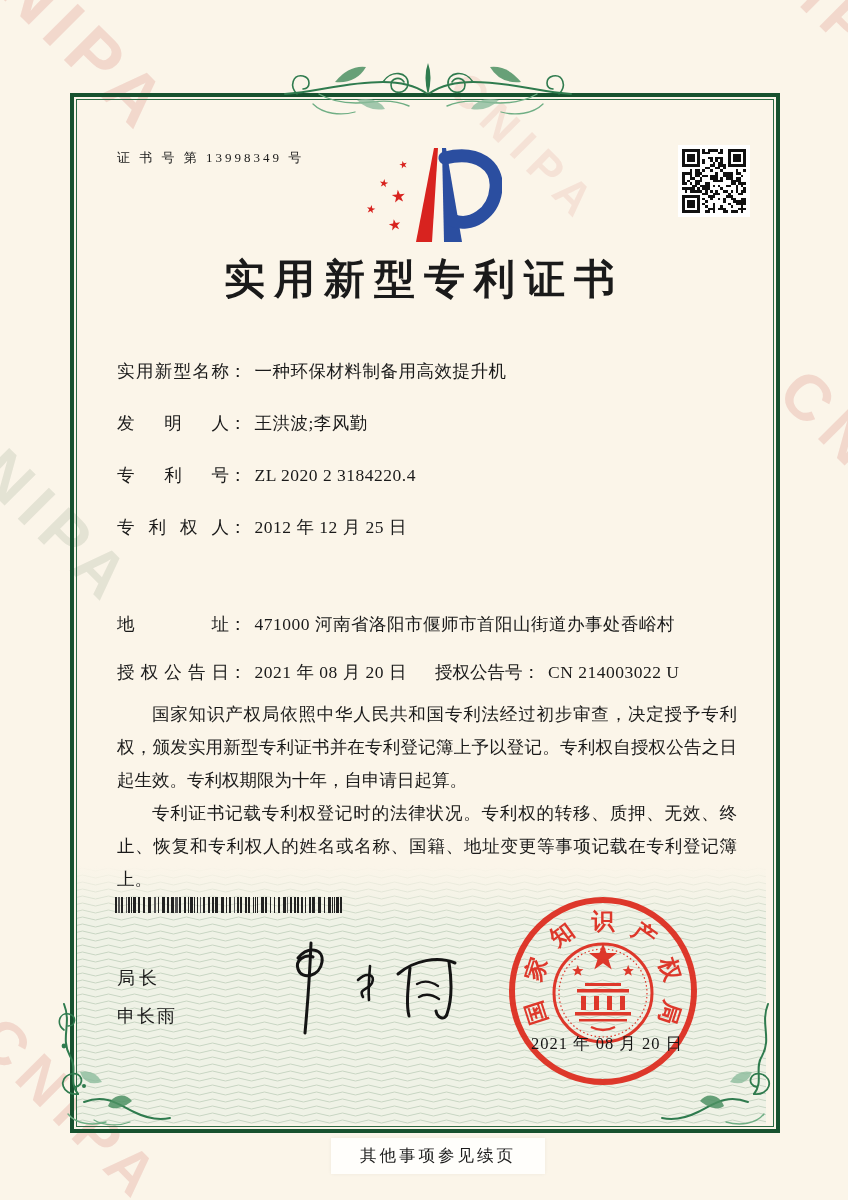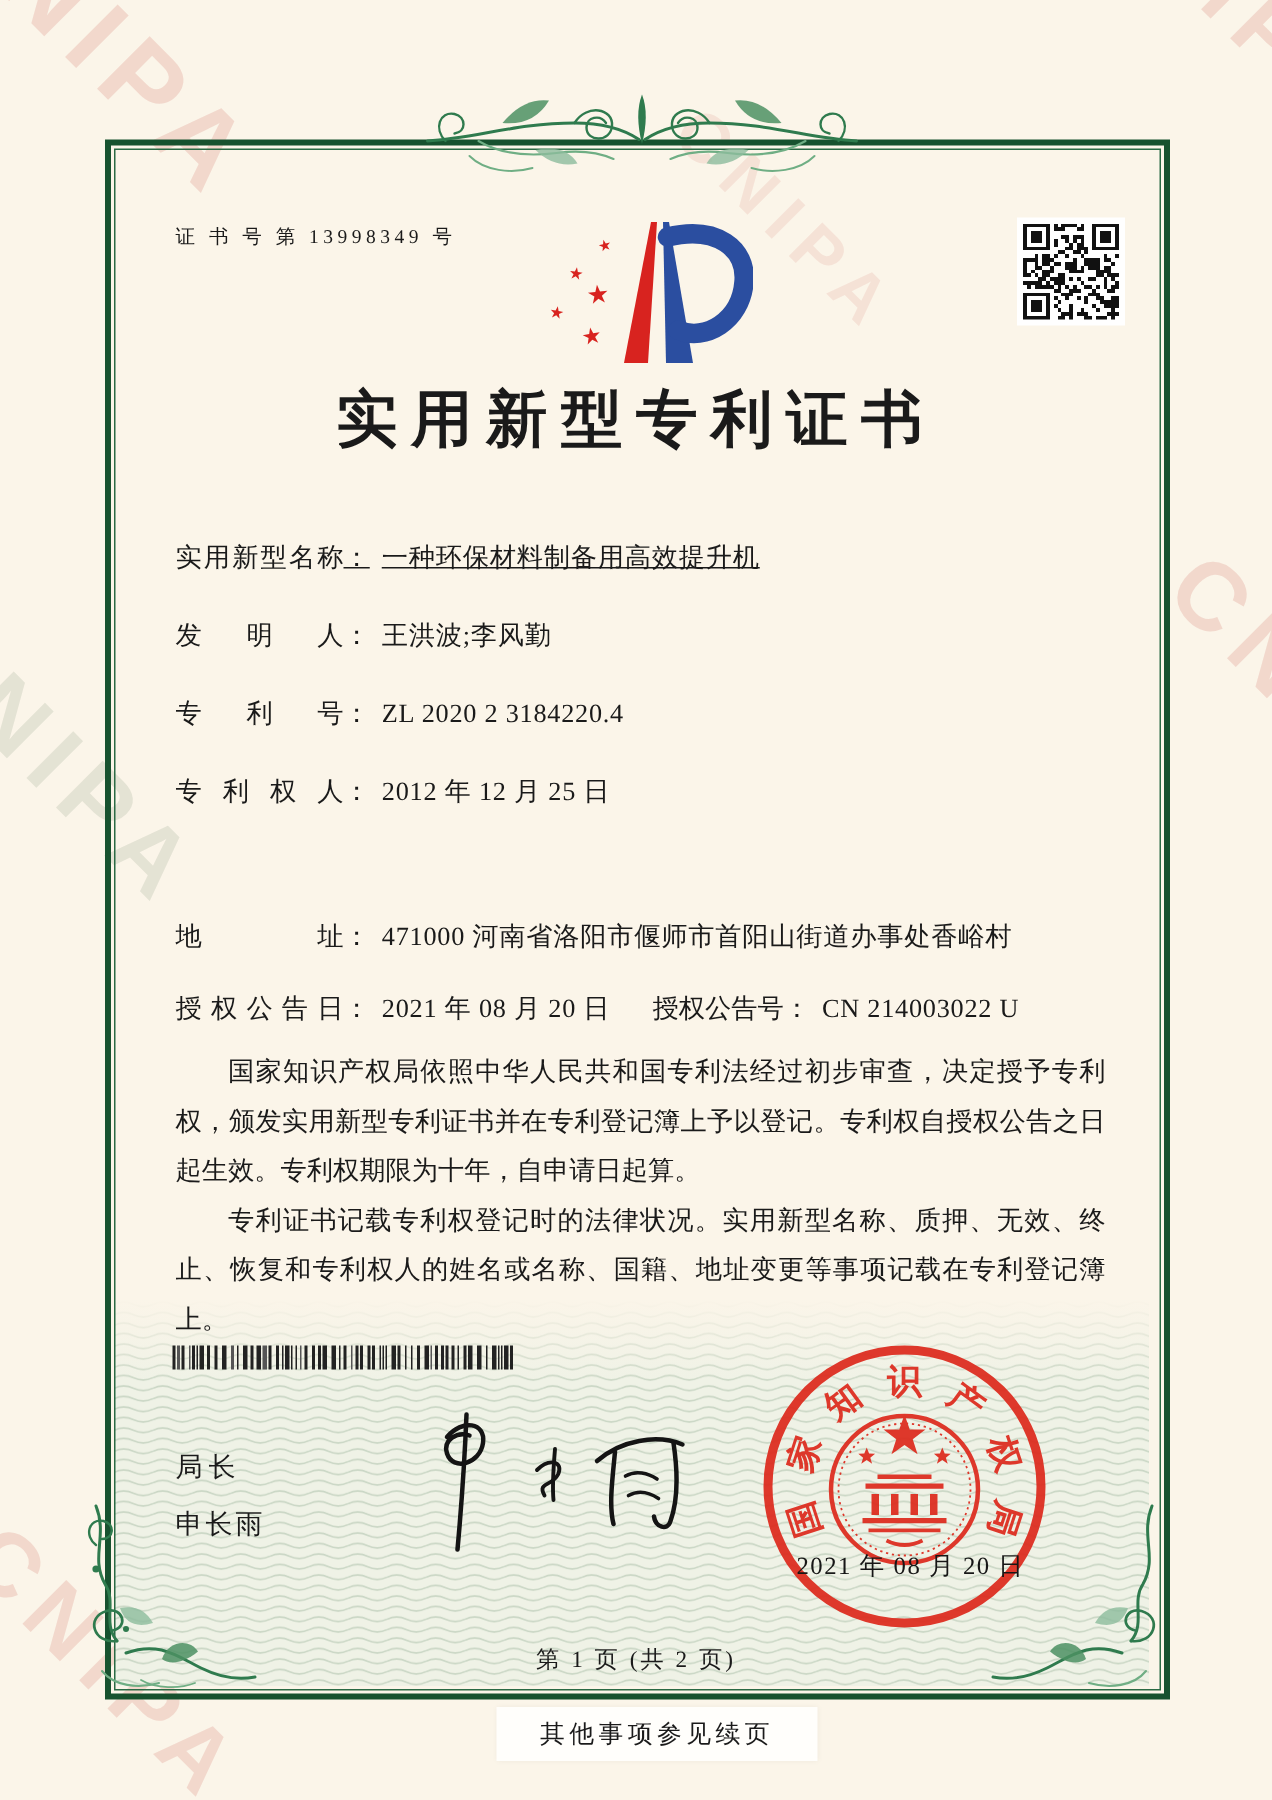--- a/index.html
+++ b/index.html
@@ -355,21 +355,21 @@
         <rect x="21" y="24" width="1" height="1" fill="#111"></rect>
         <rect x="23" y="24" width="1" height="1" fill="#111"></rect>
         <path d="M0,0h7v7h-7z M1,1h5v5h-5z M2,2h3v3h-3z" fill="#111" fill-rule="evenodd"></path>
         <path d="M18,0h7v7h-7z M19,1h5v5h-5z M20,2h3v3h-3z" fill="#111" fill-rule="evenodd"></path>
         <path d="M0,18h7v7h-7z M1,19h5v5h-5z M2,20h3v3h-3z" fill="#111" fill-rule="evenodd"></path>
       </svg>
   </div>
 
   <div id="title">实用新型专利证书</div>
 
-  <div class="frow" style="top:359px;text-decoration:underline;">
+  <div class="frow" style="top:359px;">
     <span class="flabel">实用新型名称</span><span class="fcolon">：</span><span class="fvalue">一种环保材料制备用高效提升机</span>
   </div>
   <div class="frow" style="top:411px;">
     <span class="flabel">发明人</span><span class="fcolon">：</span><span class="fvalue">王洪波;李风勤</span>
   </div>
   <div class="frow" style="top:463px;">
     <span class="flabel">专利号</span><span class="fcolon">：</span><span class="fvalue">ZL 2020 2 3184220.4</span>
   </div>
   <div class="frow" style="top:515px;">
     <span class="flabel">专利权人</span><span class="fcolon">：</span><span class="fvalue">2012 年 12 月 25 日</span>
@@ -379,21 +379,21 @@
   </div>
   <div class="frow" style="top:660px;">
     <span class="flabel">授权公告日</span><span class="fcolon">：</span><span class="fvalue">2021 年 08 月 20 日</span>
     <span class="fright">
       <span>授权公告号</span><span class="fcolon">：</span><span class="fvalue">CN 214003022 U</span>
     </span>
   </div>
 
   <div id="body-text">
     <p>国家知识产权局依照中华人民共和国专利法经过初步审查，决定授予专利权，颁发实用新型专利证书并在专利登记簿上予以登记。专利权自授权公告之日起生效。专利权期限为十年，自申请日起算。</p>
-    <p>专利证书记载专利权登记时的法律状况。实用新型名称、质押、无效、终止、恢复和专利权人的姓名或名称、国籍、地址变更等事项记载在专利登记簿上。</p>
+    <p>专利证书记载专利权登记时的法律状况。专利权的转移、质押、无效、终止、恢复和专利权人的姓名或名称、国籍、地址变更等事项记载在专利登记簿上。</p>
   </div>
 
   <div id="barcode"><i style="width: 2px; background: rgb(34, 34, 34);"></i><i style="width: 1px;"></i><i style="width: 2px; background: rgb(85, 85, 85);"></i><i style="width: 1px;"></i><i style="width: 2px; background: rgb(34, 34, 34);"></i><i style="width: 3px;"></i><i style="width: 1px; background: rgb(85, 85, 85);"></i><i style="width: 1px;"></i><i style="width: 2px; background: rgb(34, 34, 34);"></i><i style="width: 1px;"></i><i style="width: 1px; background: rgb(34, 34, 34);"></i><i style="width: 1px;"></i><i style="width: 3px; background: rgb(34, 34, 34);"></i><i style="width: 2px;"></i><i style="width: 2px; background: rgb(34, 34, 34);"></i><i style="width: 3px;"></i><i style="width: 2px; background: rgb(34, 34, 34);"></i><i style="width: 3px;"></i><i style="width: 3px; background: rgb(34, 34, 34);"></i><i style="width: 3px;"></i><i style="width: 2px; background: rgb(85, 85, 85);"></i><i style="width: 2px;"></i><i style="width: 1px; background: rgb(34, 34, 34);"></i><i style="width: 3px;"></i><i style="width: 3px; background: rgb(34, 34, 34);"></i><i style="width: 2px;"></i><i style="width: 2px; background: rgb(34, 34, 34);"></i><i style="width: 2px;"></i><i style="width: 3px; background: rgb(34, 34, 34);"></i><i style="width: 1px;"></i><i style="width: 3px; background: rgb(85, 85, 85);"></i><i style="width: 1px;"></i><i style="width: 2px; background: rgb(34, 34, 34);"></i><i style="width: 3px;"></i><i style="width: 2px; background: rgb(34, 34, 34);"></i><i style="width: 2px;"></i><i style="width: 1px; background: rgb(34, 34, 34);"></i><i style="width: 1px;"></i><i style="width: 3px; background: rgb(34, 34, 34);"></i><i style="width: 1px;"></i><i style="width: 1px; background: rgb(34, 34, 34);"></i><i style="width: 2px;"></i><i style="width: 1px; background: rgb(34, 34, 34);"></i><i style="width: 2px;"></i><i style="width: 1px; background: rgb(85, 85, 85);"></i><i style="width: 2px;"></i><i style="width: 2px; background: rgb(34, 34, 34);"></i><i style="width: 3px;"></i><i style="width: 2px; background: rgb(34, 34, 34);"></i><i style="width: 2px;"></i><i style="width: 2px; background: rgb(34, 34, 34);"></i><i style="width: 1px;"></i><i style="width: 3px; background: rgb(34, 34, 34);"></i><i style="width: 3px;"></i><i style="width: 3px; background: rgb(34, 34, 34);"></i><i style="width: 2px;"></i><i style="width: 1px; background: rgb(34, 34, 34);"></i><i style="width: 2px;"></i><i style="width: 2px; background: rgb(34, 34, 34);"></i><i style="width: 3px;"></i><i style="width: 1px; background: rgb(85, 85, 85);"></i><i style="width: 2px;"></i><i style="width: 2px; background: rgb(34, 34, 34);"></i><i style="width: 1px;"></i><i style="width: 2px; background: rgb(34, 34, 34);"></i><i style="width: 3px;"></i><i style="width: 2px; background: rgb(34, 34, 34);"></i><i style="width: 1px;"></i><i style="width: 2px; background: rgb(34, 34, 34);"></i><i style="width: 3px;"></i><i style="width: 1px; background: rgb(34, 34, 34);"></i><i style="width: 1px;"></i><i style="width: 1px; background: rgb(34, 34, 34);"></i><i style="width: 1px;"></i><i style="width: 1px; background: rgb(34, 34, 34);"></i><i style="width: 3px;"></i><i style="width: 3px; background: rgb(34, 34, 34);"></i><i style="width: 1px;"></i><i style="width: 2px; background: rgb(34, 34, 34);"></i><i style="width: 3px;"></i><i style="width: 1px; background: rgb(34, 34, 34);"></i><i style="width: 3px;"></i><i style="width: 1px; background: rgb(34, 34, 34);"></i><i style="width: 3px;"></i><i style="width: 2px; background: rgb(34, 34, 34);"></i><i style="width: 3px;"></i><i style="width: 3px; background: rgb(34, 34, 34);"></i><i style="width: 1px;"></i><i style="width: 1px; background: rgb(85, 85, 85);"></i><i style="width: 2px;"></i><i style="width: 2px; background: rgb(34, 34, 34);"></i><i style="width: 2px;"></i><i style="width: 2px; background: rgb(34, 34, 34);"></i><i style="width: 1px;"></i><i style="width: 2px; background: rgb(34, 34, 34);"></i><i style="width: 2px;"></i><i style="width: 2px; background: rgb(34, 34, 34);"></i><i style="width: 2px;"></i><i style="width: 1px; background: rgb(34, 34, 34);"></i><i style="width: 3px;"></i><i style="width: 2px; background: rgb(34, 34, 34);"></i><i style="width: 1px;"></i><i style="width: 3px; background: rgb(34, 34, 34);"></i><i style="width: 3px;"></i><i style="width: 3px; background: rgb(34, 34, 34);"></i><i style="width: 3px;"></i><i style="width: 1px; background: rgb(34, 34, 34);"></i><i style="width: 3px;"></i><i style="width: 3px; background: rgb(34, 34, 34);"></i><i style="width: 1px;"></i><i style="width: 1px; background: rgb(34, 34, 34);"></i><i style="width: 1px;"></i><i style="width: 1px; background: rgb(34, 34, 34);"></i><i style="width: 1px;"></i><i style="width: 3px; background: rgb(34, 34, 34);"></i><i style="width: 1px;"></i><i style="width: 2px; background: rgb(34, 34, 34);"></i><i style="width: 2px;"></i></div>
 
   <div id="director-title">局长</div>
   <div id="director-name">申长雨</div>
   <div id="signature">
     <svg width="215" height="100" viewBox="0 0 215 100" fill="none" stroke="#141414" stroke-width="3" stroke-linecap="round" stroke-linejoin="round">
       <path d="M46,20 C56,8 72,10 70,24 C68,38 50,43 46,31 C43,22 53,16 61,19"></path>
       <path d="M59,5 C58,30 56,62 53,95"></path>
@@ -432,16 +432,15 @@
           <text x="56.85503233952688" y="41.36881039375368" fill="#dd2a1d" font-size="23" font-weight="bold" text-anchor="middle" dominant-baseline="central" transform="rotate(-36,56.85503233952688,41.36881039375368)">知</text>
           <text x="98" y="28" fill="#dd2a1d" font-size="23" font-weight="bold" text-anchor="middle" dominant-baseline="central" transform="rotate(0,98,28)">识</text>
           <text x="139.14496766047313" y="41.36881039375368" fill="#dd2a1d" font-size="23" font-weight="bold" text-anchor="middle" dominant-baseline="central" transform="rotate(36,139.14496766047313,41.36881039375368)">产</text>
           <text x="164.57395614066075" y="76.36881039375368" fill="#dd2a1d" font-size="23" font-weight="bold" text-anchor="middle" dominant-baseline="central" transform="rotate(72,164.57395614066075,76.36881039375368)">权</text>
           <text x="164.57395614066075" y="119.63118960624631" fill="#dd2a1d" font-size="23" font-weight="bold" text-anchor="middle" dominant-baseline="central" transform="rotate(108,164.57395614066075,119.63118960624631)">局</text>
         </g>
     </svg>
   </div>
   <div id="seal-date">2021 年 08 月 20 日</div>
 
-  <div id="page-info">第 1 页 (共 2 页)</div>
   <div id="cont-note">其他事项参见续页</div>
 
 </div>
 
 </body></html>

